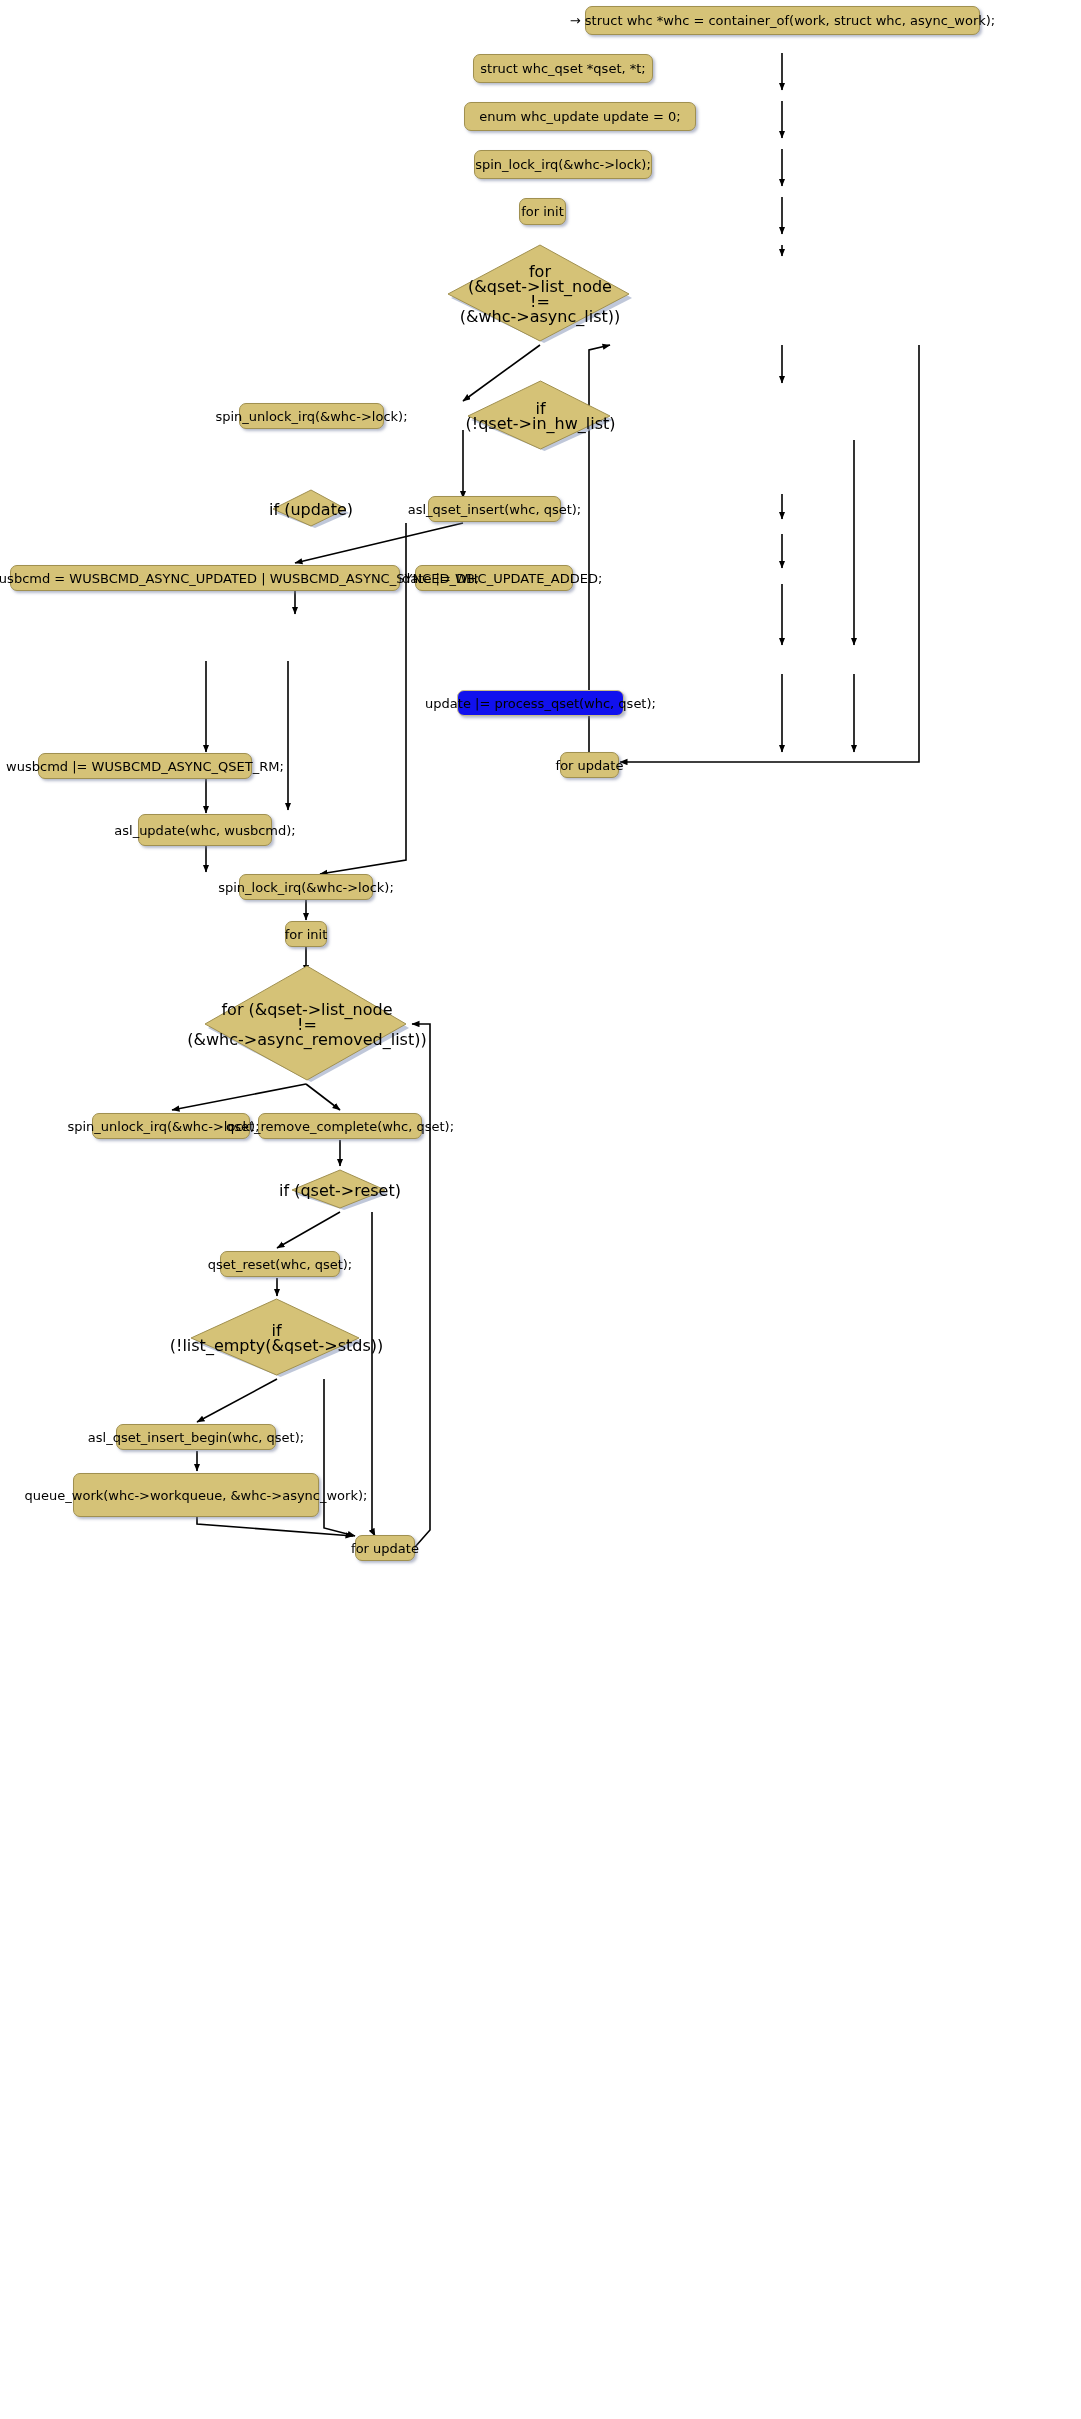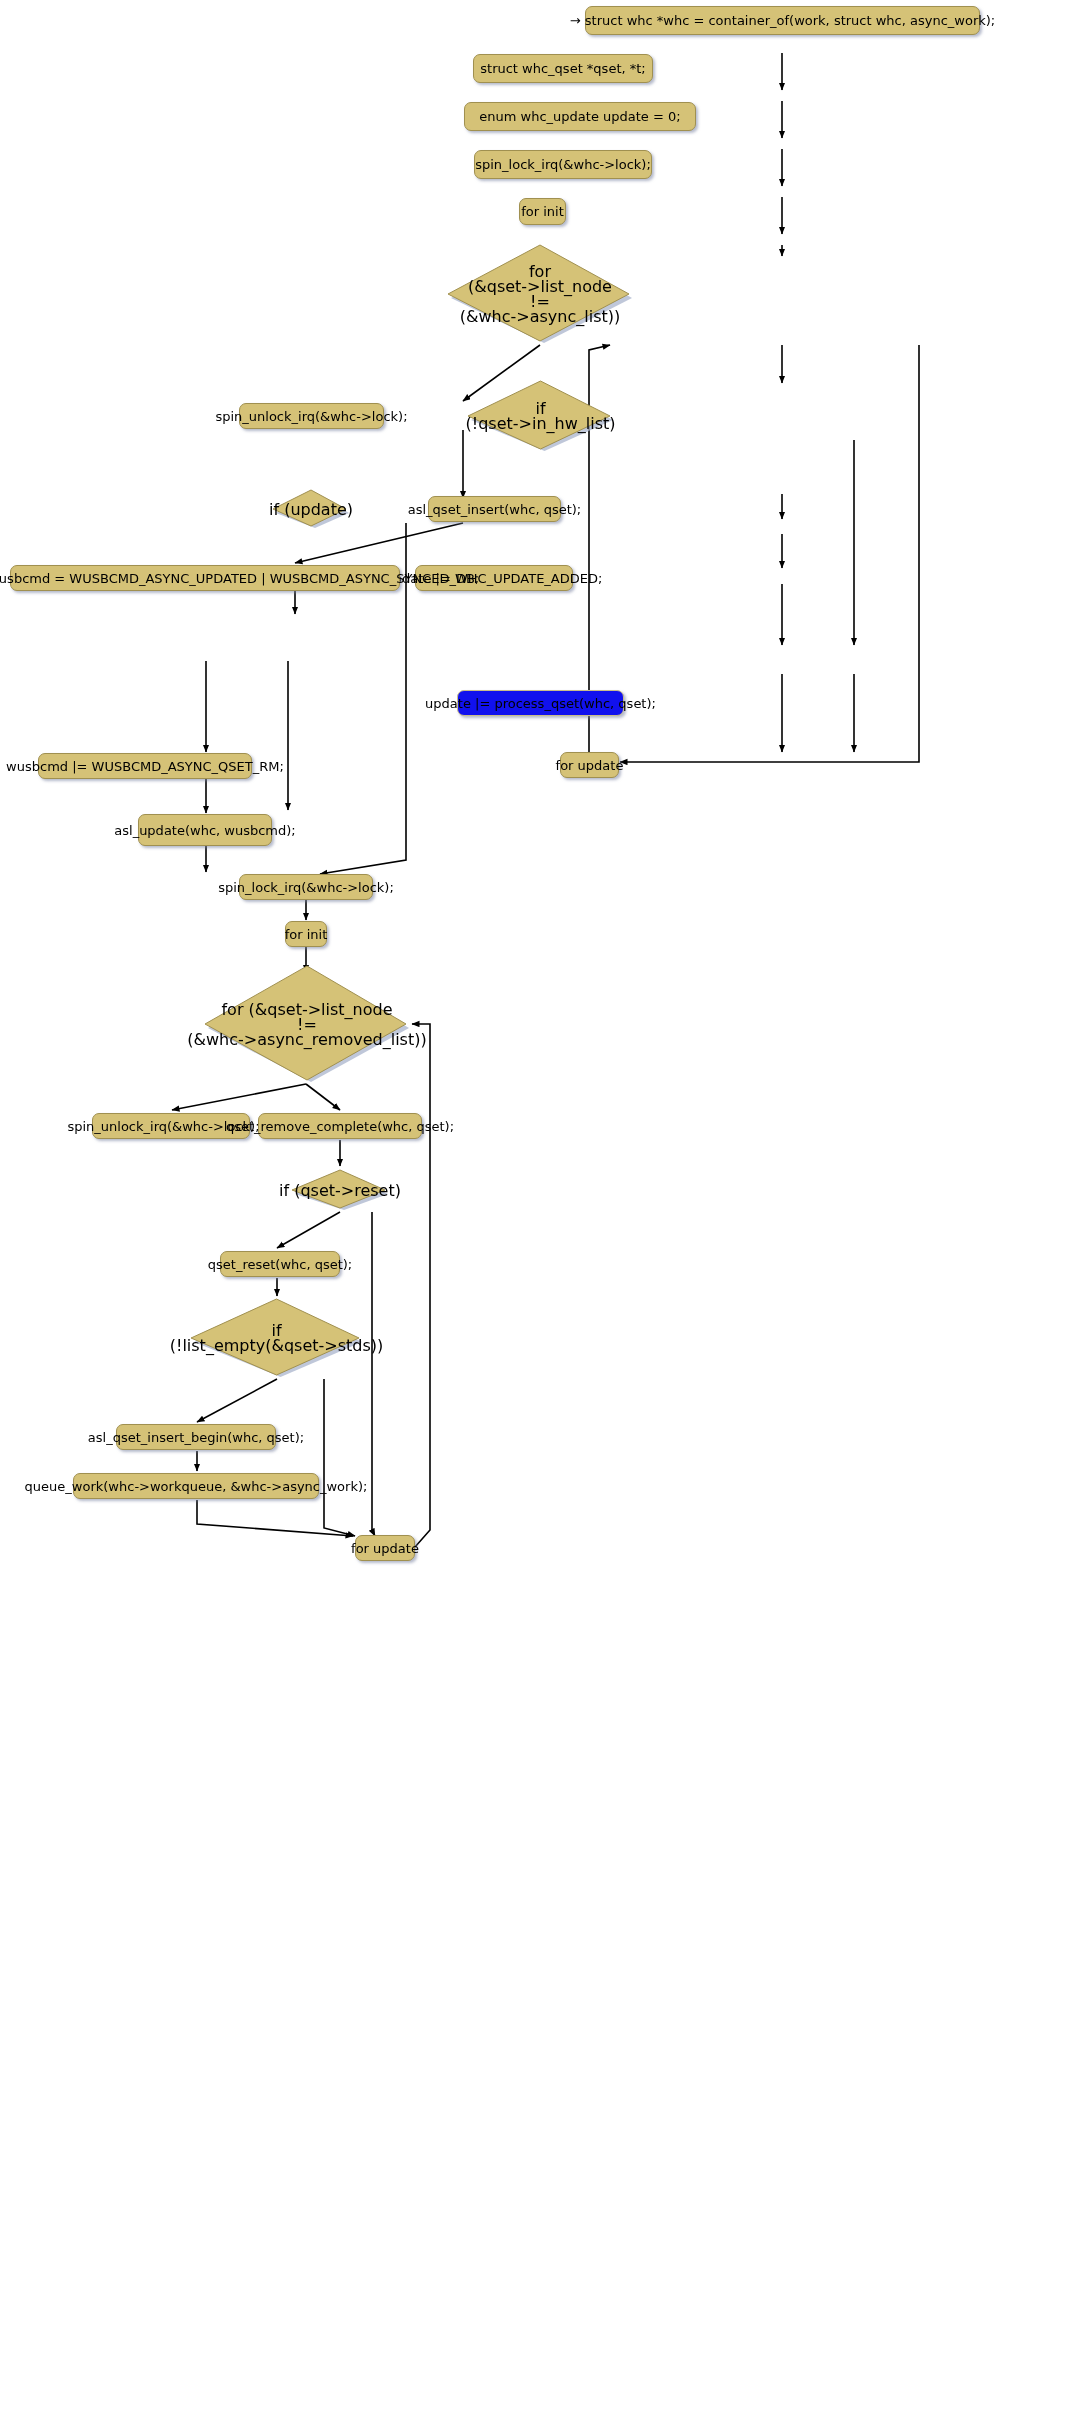--- a/index.html
+++ b/index.html
@@ -186,15 +186,15 @@
     <div class="node proc" style="left: 220px; top: 1251px; width: 120px; height: 26px;">qset_reset(whc, qset);</div>
     <div class="diamond-wrap" style="left: 190px; top: 1298px; width: 173px; height: 80px;">
       <svg width="173" height="80" viewBox="0 0 173 80">
         <path d="M90.5,4 L172,44 L90.5,79 L4,44 Z" fill="#aab4cc" opacity="0.75"></path>
         <path d="M86.5,1 L169,40 L86.5,77 L1,40 Z" fill="#D5C277" stroke="#A09050" stroke-width="1"></path>
       </svg>
       <div class="diamond-label">if
 (!list_empty(&amp;qset-&gt;stds))</div>
     </div>
     <div class="node proc" style="left: 116px; top: 1424px; width: 160px; height: 26px;">asl_qset_insert_begin(whc, qset);</div>
-    <div class="node proc" style="left: 73px; top: 1473px; width: 246px; height: 26px;">queue_work(whc-&gt;workqueue, &amp;whc-&gt;async_work);</div>
+    <div class="node proc" style="left: 73px; top: 1473px; width: 246px; height: 44px;">queue_work(whc-&gt;workqueue, &amp;whc-&gt;async_work);</div>
     <div class="node proc" style="left: 355px; top: 1535px; width: 60px; height: 26px;">for update</div>
   </div>
 
 </body></html>

